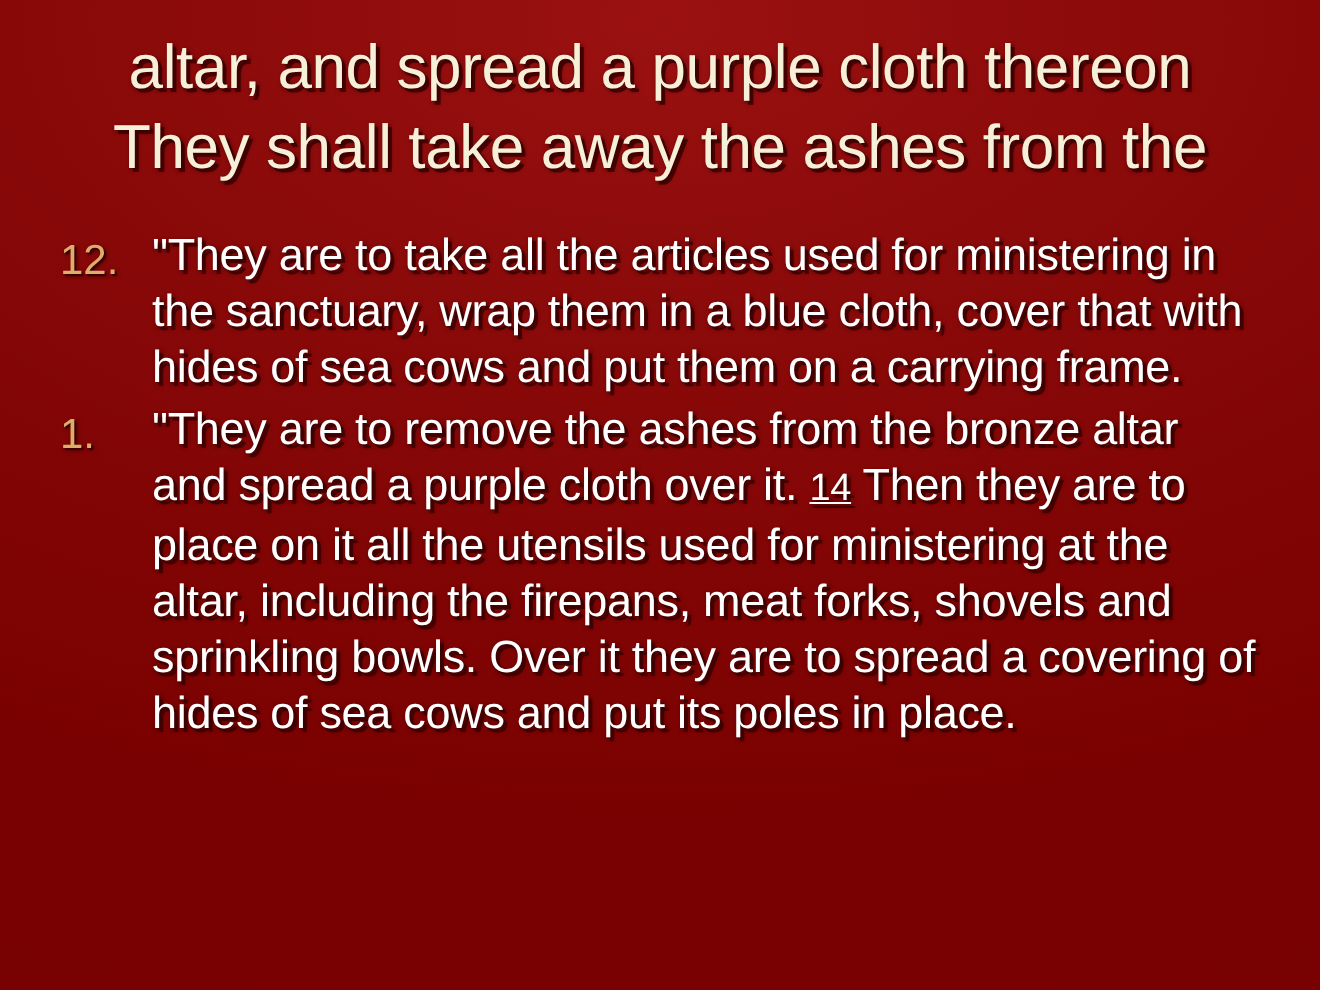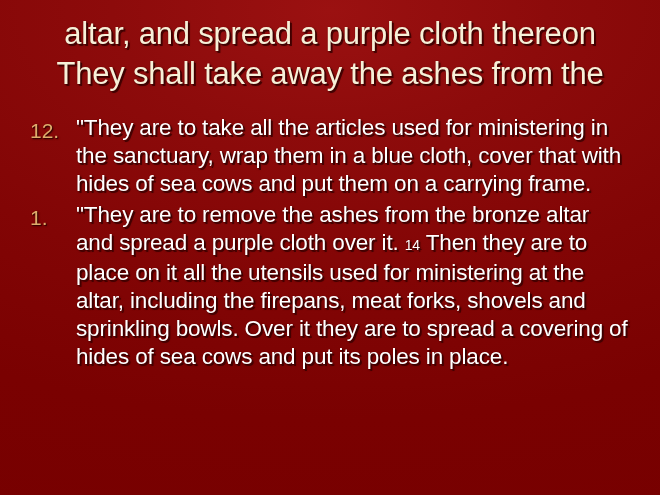--- a/index.html
+++ b/index.html
@@ -75,21 +75,22 @@
     color: #ffffff;
     font-size: 22.5px;
     line-height: 28px;
     letter-spacing: -0.15px;
     text-shadow:
       2px 2px 0 rgba(58, 0, 0, 0.8),
       1px 1px 2px rgba(35, 0, 0, 0.9);
   }
 
   .inline-verse {
-    font-size: 14px;
+    font-size: 19px;
+    text-decoration: underline;
   }
 </style>
 </head>
 <body>
 
 <div class="slide">
 
   <div class="title-block">
     <div class="title-line">altar, and spread a purple cloth thereon</div>
     <div class="title-line">They shall take away the ashes from the</div>

